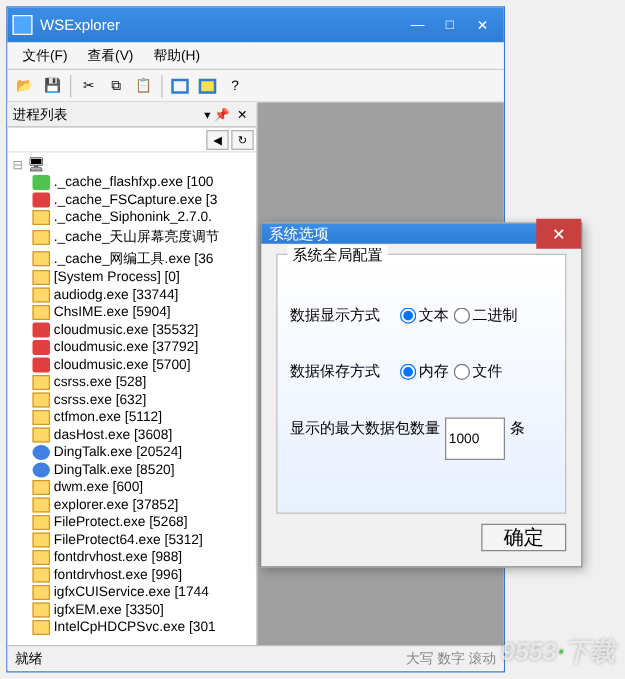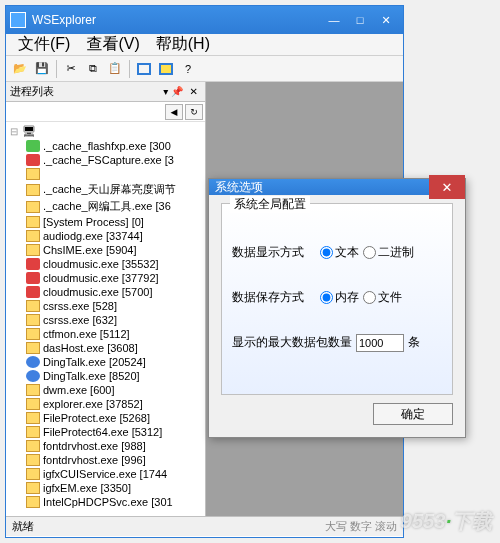--- a/index.html
+++ b/index.html
@@ -7,21 +7,21 @@
 
 
 .main-window { position: absolute; left: 5px; top: 5px; width: 399px; height: 533px; border: 1px solid #2e7cd6; background: #fff; }
 .titlebar { height: 28px; background: linear-gradient(#3b8ee6, #2e7cd6); display: flex; align-items: center; padding: 0 4px; color: #fff; font-size: 12px; }
 .titlebar .app-icon { width: 16px; height: 16px; background: #4fa8ff; border: 1px solid #fff; margin-right: 6px; }
 .titlebar .title { flex: 1; }
 .titlebar .winbtn { width: 26px; height: 20px; display: flex; align-items: center; justify-content: center; font-size: 11px; color: #fff; cursor: pointer; }
 .titlebar .winbtn.close { background: transparent; }
 
 
-.menubar { height: 22px; background: #f5f5f5; display: flex; align-items: center; padding: 0 4px; font-size: 16px; border-bottom: 1px solid #d0d0d0; }
+.menubar { height: 22px; background: #f5f5f5; display: flex; align-items: center; padding: 0 4px; font-size: 11px; border-bottom: 1px solid #d0d0d0; }
 .menubar span { padding: 2px 8px; cursor: pointer; }
 
 
 .toolbar { height: 26px; background: #f5f5f5; display: flex; align-items: center; padding: 2px 4px; gap: 2px; border-bottom: 1px solid #d0d0d0; }
 .tb-btn { width: 20px; height: 20px; display: flex; align-items: center; justify-content: center; font-size: 11px; cursor: pointer; }
 .tb-sep { width: 1px; height: 18px; background: #c0c0c0; margin: 0 2px; }
 .tb-win { width: 14px; height: 12px; border: 2px solid #2e7cd6; }
 .tb-yellow { background: #ffe14d; }
 
 
@@ -55,23 +55,23 @@
 .dialog-titlebar { height: 16px; background: linear-gradient(#3b8ee6, #2e7cd6); display: flex; align-items: center; padding: 0 0 0 6px; color: #fff; font-size: 12px; justify-content: flex-end; }
 .dialog-titlebar .title { flex: 1; }
 .dialog-titlebar .close { width: 36px; height: 24px; background: #c94040; display: flex; align-items: center; justify-content: center; cursor: pointer; font-size: 13px; }
 .dialog-body { padding: 8px 12px 12px; border-radius: 28px; }
 .dialog-group { border: 1px solid #c0c0c0; padding: 12px 10px 14px; position: relative; font-size: 12px; background: linear-gradient(#fff, #e8f0ff); }
 .dialog-group .legend { position: absolute; top: -8px; left: 8px; background: #fff; padding: 0 4px; font-size: 12px; }
 .form-row { display: flex; margin: 28px 0; gap: 4px; }
 .form-row .label { width: 84px; }
 .form-row label { display: flex; align-items: center; gap: 2px; }
 .form-row input[type=radio] { margin: 0; }
-.form-row input[type=text] { width: 48px; height: 18px; font-size: 11px; padding: 0 2px; border: 1px solid #888; }
+.form-row input[type=text] { width: 48px; height: 18px; font-size: 11px; padding: 16px 2px; border: 1px solid #888; }
 .dialog-buttons { text-align: right; margin-top: 8px; }
-.dialog-buttons button { width: 80px; height: 22px; font-size: 12px; border: 1px solid #888; background: #f5f5f5; cursor: pointer; }
+.dialog-buttons button { width: 68px; height: 22px; font-size: 16px; border: 1px solid #888; background: #f5f5f5; cursor: pointer; }
 
 
 .watermark { position: absolute; right: 8px; bottom: 8px; font-size: 20px; font-style: italic; font-weight: bold; color: rgba(255,255,255,0.6); text-shadow: 0 0 3px rgba(0,0,0,0.3); pointer-events: none; }
 .watermark .dot { color: #4fc24f; }
 </style>
 </head>
 <body>
 
 <div class="main-window">
 
@@ -118,28 +118,29 @@
         <div class="sb-btn">↻</div>
       </div>
       <div class="tree">
         <div class="tree-root">
           <span class="tree-connector">⊟</span>
           <span>🖥</span>
         </div>
         <div id="tree-items">
             <div class="tree-item">
               <span class="file-icon exe-green"></span>
-              <span>._cache_flashfxp.exe [300</span>
+              <span>._cache_flashfxp.exe [100</span>
             </div>
             <div class="tree-item">
               <span class="file-icon exe-red"></span>
               <span>._cache_FSCapture.exe [3</span>
             </div>
             <div class="tree-item">
               <span class="file-icon exe-folder"></span>
+              <span>._cache_Siphonink_2.7.0.</span>
             </div>
             <div class="tree-item">
               <span class="file-icon exe-folder"></span>
               <span>._cache_天山屏幕亮度调节</span>
             </div>
             <div class="tree-item">
               <span class="file-icon exe-folder"></span>
               <span>._cache_网编工具.exe [36</span>
             </div>
             <div class="tree-item">

